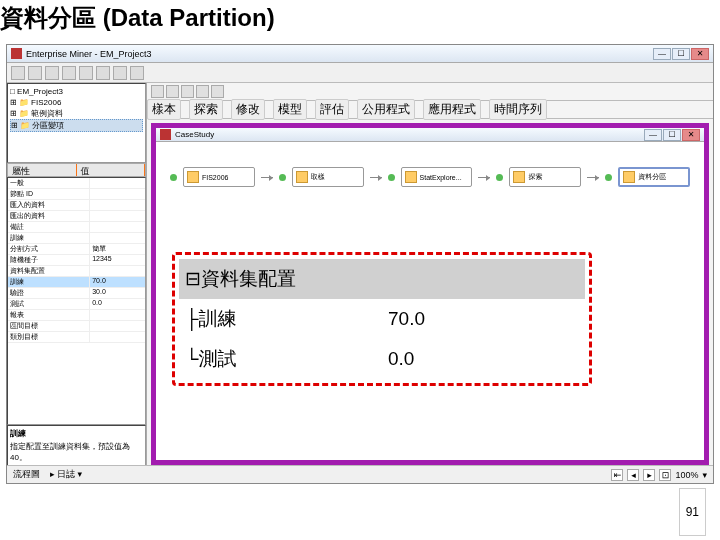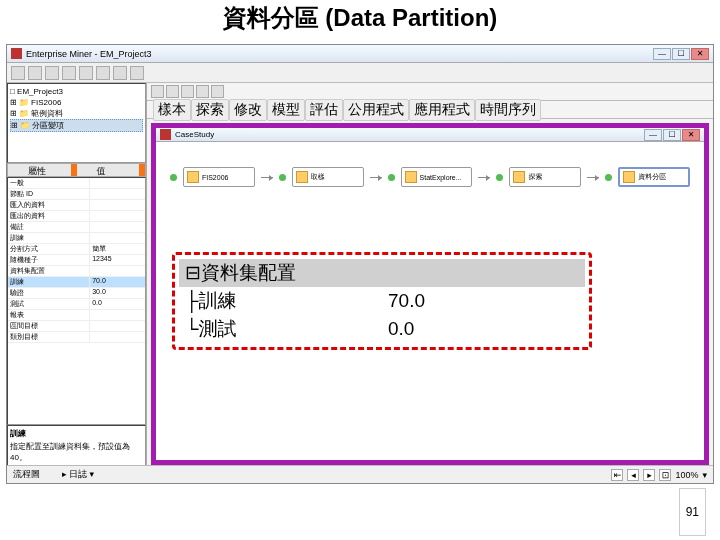--- a/index.html
+++ b/index.html
@@ -1,63 +1,63 @@
 <!DOCTYPE html>
 <html><head>
 <meta charset="utf-8">
 <style>
 *{box-sizing:border-box;margin:0;padding:0;font-family:"Microsoft JhengHei",Arial,sans-serif}
 body{width:720px;height:540px;background:#fff;position:relative;overflow:hidden}
-.slide-title{font-size:24px;font-weight:bold;text-align:center;padding:4px 0;line-height:1.2}
+.slide-title{font-size:24px;font-weight:bold;padding:4px 0;line-height:1.2}
 .app{position:absolute;top:44px;left:6px;right:6px;height:440px;border:1px solid #888;background:#e8e8e8}
 .titlebar{height:18px;background:linear-gradient(#f5faff,#dce6f2);border-bottom:1px solid #aaa;display:flex;align-items:center;padding:0 4px;font-size:9px}
 .titlebar .icon{width:11px;height:11px;background:#b33;margin-right:4px}
 .winbtns{margin-left:auto;display:flex;gap:1px}
 .winbtns span{width:18px;height:12px;background:#e6eef9;border:1px solid #9ab;font-size:8px;text-align:center;line-height:10px}
 .winbtns .close{background:#e68a8a;border-color:#c66}
 .menubar{height:14px;background:#f4f4f4;border-bottom:1px solid #ccc;font-size:8px;padding:0 4px;line-height:14px;color:#333}
 .toolbar{height:20px;background:#f0f0f0;border-bottom:1px solid #bbb;display:flex;align-items:center;padding:0 4px;gap:3px}
 .toolbar .tb{width:14px;height:14px;background:#ddd;border:1px solid #aaa}
 .content{display:flex;height:calc(100% - 52px)}
 .left{width:140px;display:flex;flex-direction:column;border-right:1px solid #aaa}
 .tree{height:80px;background:#fff;border:1px inset #999;font-size:8px;padding:2px;overflow:hidden}
 .tree div{line-height:11px;white-space:nowrap}
 .tree .sel{background:#cde;border:1px dotted #69c}
 .props-hd{height:14px;background:#e8e8e8;border:1px solid #aaa;display:flex;font-size:9px}
-.props-hd span{flex:1;padding:0 20px;border-right:6px solid #f97316;line-height:14px}
+.props-hd span{flex:1;padding:0 4px;border-right:1px solid #f97316;line-height:14px}
 .props{flex:1;background:#fff;border:1px inset #999;font-size:7px;overflow:hidden}
 .prow{display:flex;height:11px;border-bottom:1px solid #eee}
 .prow span{padding:0 2px;overflow:hidden;white-space:nowrap}
 .prow .k{width:60%;border-right:1px solid #eee}
 .prow .v{width:40%}
 .prow .hl{background:#bde0ff}
 .desc{height:44px;background:#fff;border:1px inset #999;font-size:8px;padding:2px}
 .desc .t{font-weight:bold;margin-bottom:2px}
 .right{flex:1;display:flex;flex-direction:column;background:#f4f4f4}
 .mini-tb{height:18px;border-bottom:1px solid #bbb;display:flex;align-items:center;padding:0 4px;gap:2px}
 .mini-tb .tb{width:13px;height:13px;background:#e0e0e0;border:1px solid #aaa}
-.tabs{height:18px;border-bottom:1px solid #bbb;display:flex;align-items:center;font-size:14px;padding:0 6px;}
+.tabs{height:18px;border-bottom:1px solid #bbb;display:flex;align-items:center;font-size:12px;padding:0 0;gap:8px}
 .tabs span{padding:1px 4px;background:#eee;border:1px solid #ccc;border-radius:2px}
 .canvas-wrap{flex:1;position:relative;padding:4px}
 .canvas-win{position:absolute;inset:4px;background:#fff;border:5px solid #a21caf}
 .canvas-win .titlebar{height:14px;font-size:8px}
 .canvas{position:absolute;top:14px;left:0;right:0;bottom:0;background:#fff}
 .flow{position:absolute;top:22px;left:14px;right:14px;height:26px;display:flex;align-items:center;gap:6px}
 .node{width:72px;height:20px;background:#fff;border:1px solid #999;border-radius:2px;display:flex;align-items:center;font-size:7px;padding:0 3px;gap:3px}
 .last{border:2px solid #7a95d0}
 .node .ic{width:12px;height:12px;background:#fc6;border:1px solid #c93}
 .arrow{width:12px;height:1px;background:#888;position:relative}
 .arrow:after{content:"";position:absolute;right:-3px;top:-2px;border:3px solid transparent;border-left:4px solid #888}
 .dot{width:7px;height:7px;border-radius:50%;background:#5b5}
 .callout{position:absolute;top:110px;left:16px;width:420px;border:3px dashed #d00;border-radius:4px;padding:4px;background:#fff}
 .callout table{width:100%;border-collapse:collapse;font-size:19px}
 .callout .hdr{background:#d0d0d0}
-.callout td{padding:1px 6px}
+.callout td{padding:7px 6px}
 .callout .tree-cell{width:50%}
-.status{position:absolute;bottom:0;left:0;right:0;height:18px;background:#f0f0f0;border-top:1px solid #bbb;display:flex;align-items:center;font-size:9px;padding:0 6px;gap:22px}
+.status{position:absolute;bottom:0;left:0;right:0;height:18px;background:#f0f0f0;border-top:1px solid #bbb;display:flex;align-items:center;font-size:9px;padding:0 6px;gap:10px}
 .status .spacer{flex:1}
 .status .zoom{display:flex;align-items:center;gap:4px}
 .status .zb{width:12px;height:12px;border:1px solid #aaa;background:#fff;text-align:center;line-height:10px;font-size:9px}
 .pagenum{position:absolute;bottom:4px;right:14px;font-size:12px;border:1px solid #ccc;padding:16px 6px;background:#fff}
 </style>
 </head>
 <body>
 
 <div class="slide-title">資料分區 (Data Partition)</div>
 

